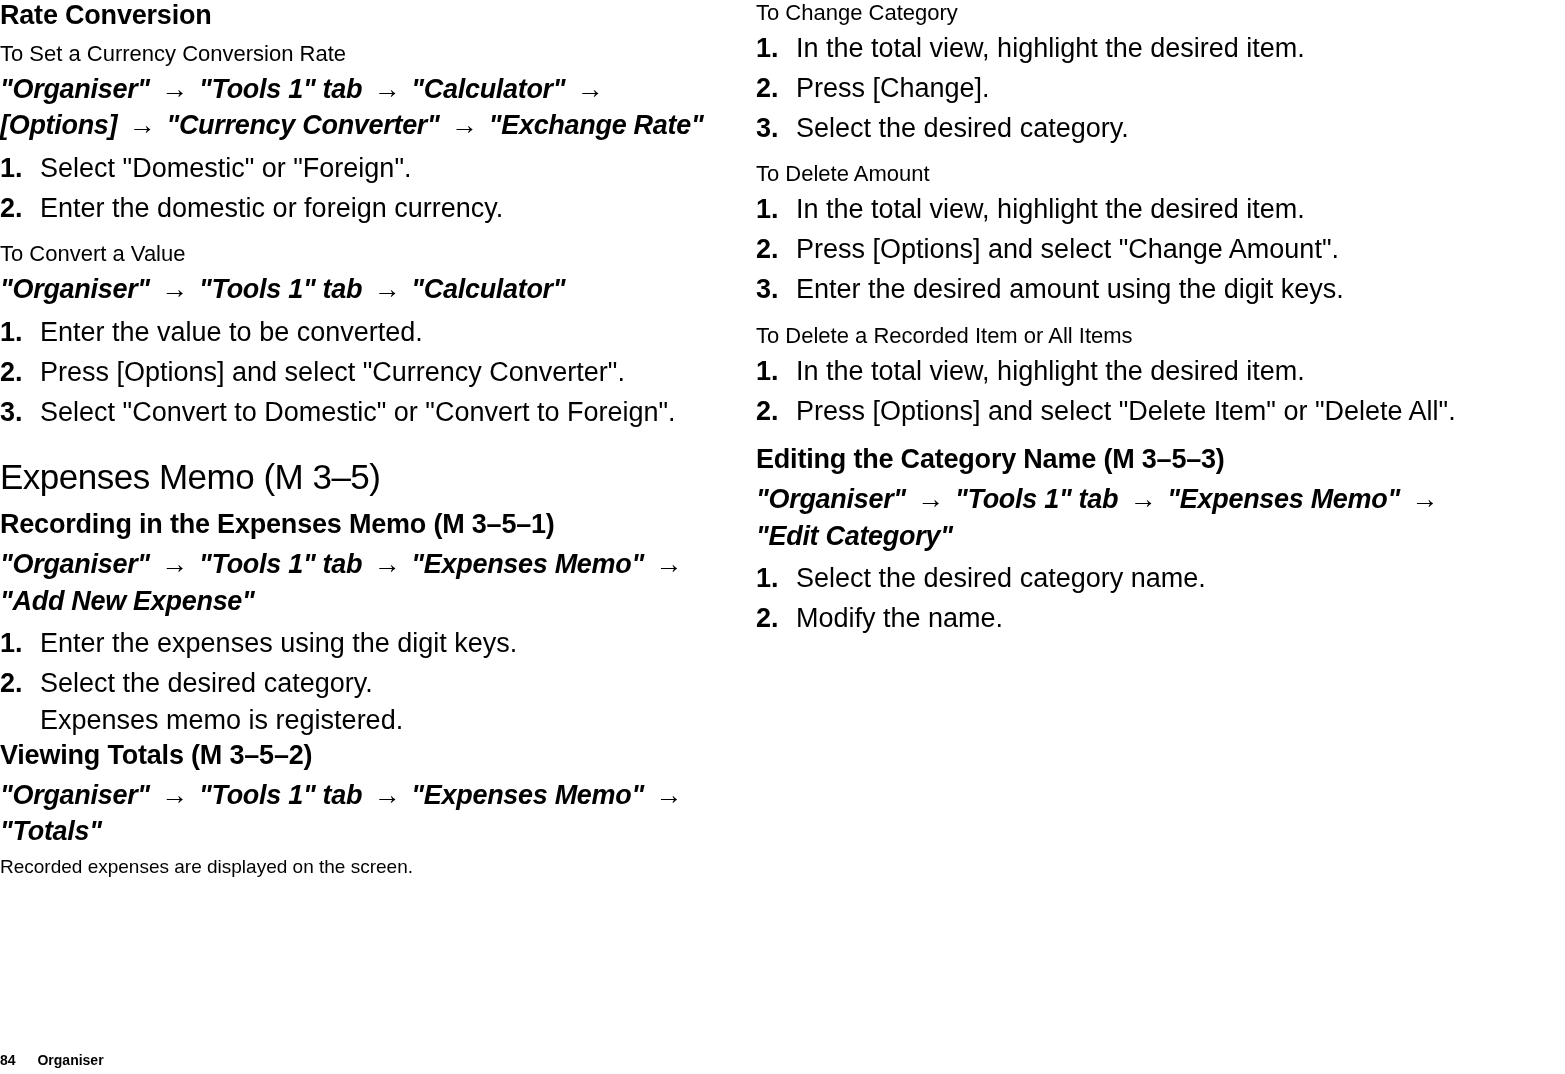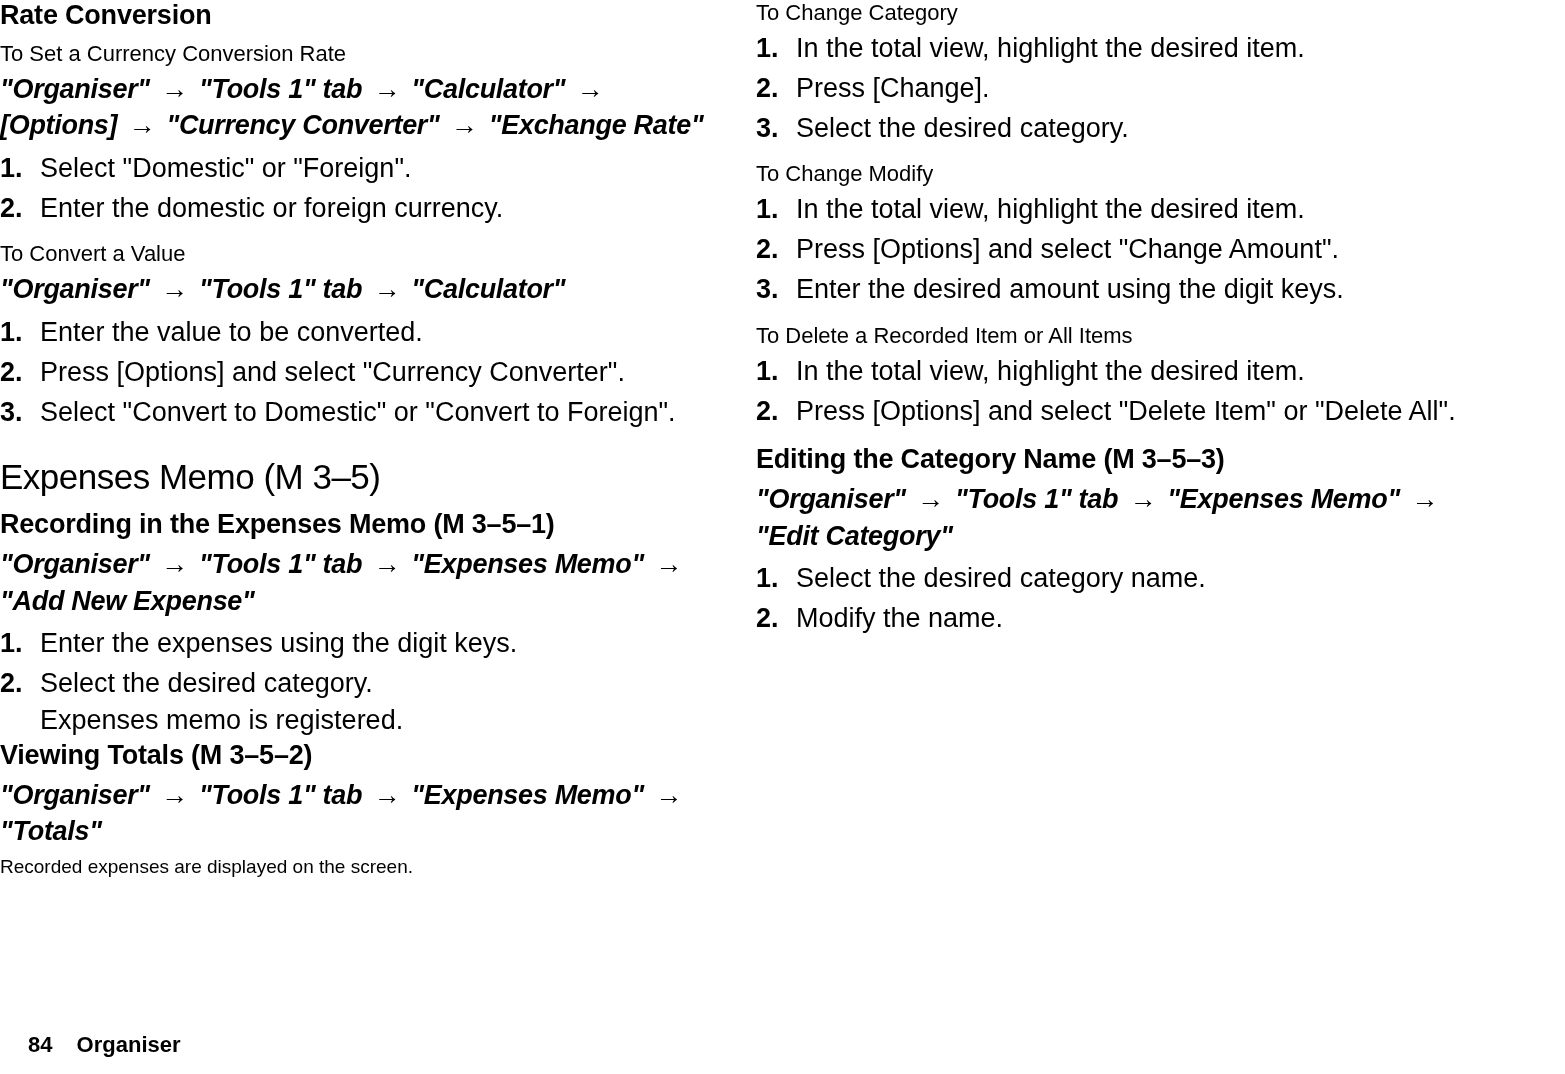--- a/index.html
+++ b/index.html
@@ -81,23 +81,22 @@
     font-size: 19px;
     margin: 2px 0 4px 0;
   }
   .noteIndented {
     font-size: 27px;
     margin: 2px 0 4px 40px;
   }
   .footer {
     position: absolute;
     left: 0;
-    bottom: 16px;
-    font-size: 22px;
-    padding-left: 28px;
+    bottom: 6px;
+    font-size: 14px;
   }
   .footer .pg {
     font-weight: 700;
     margin-right: 18px;
   }
   .footer .sec {
     font-weight: 700;
   }
 </style>
 </head>
@@ -182,21 +181,21 @@
           <li>
             <span class="num">2.</span>
             <span class="txt">Press [Change].</span>
           </li>
           <li>
             <span class="num">3.</span>
             <span class="txt">Select the desired category.</span>
           </li>
         </ol>
 
-      <div class="sub21">To Change Modify</div>
+      <div class="sub21">To Delete Amount</div>
       <ol class="steps">
           <li>
             <span class="num">1.</span>
             <span class="txt">In the total view, highlight the desired item.</span>
           </li>
           <li>
             <span class="num">2.</span>
             <span class="txt">Press [Options] and select "Change Amount".</span>
           </li>
           <li>

